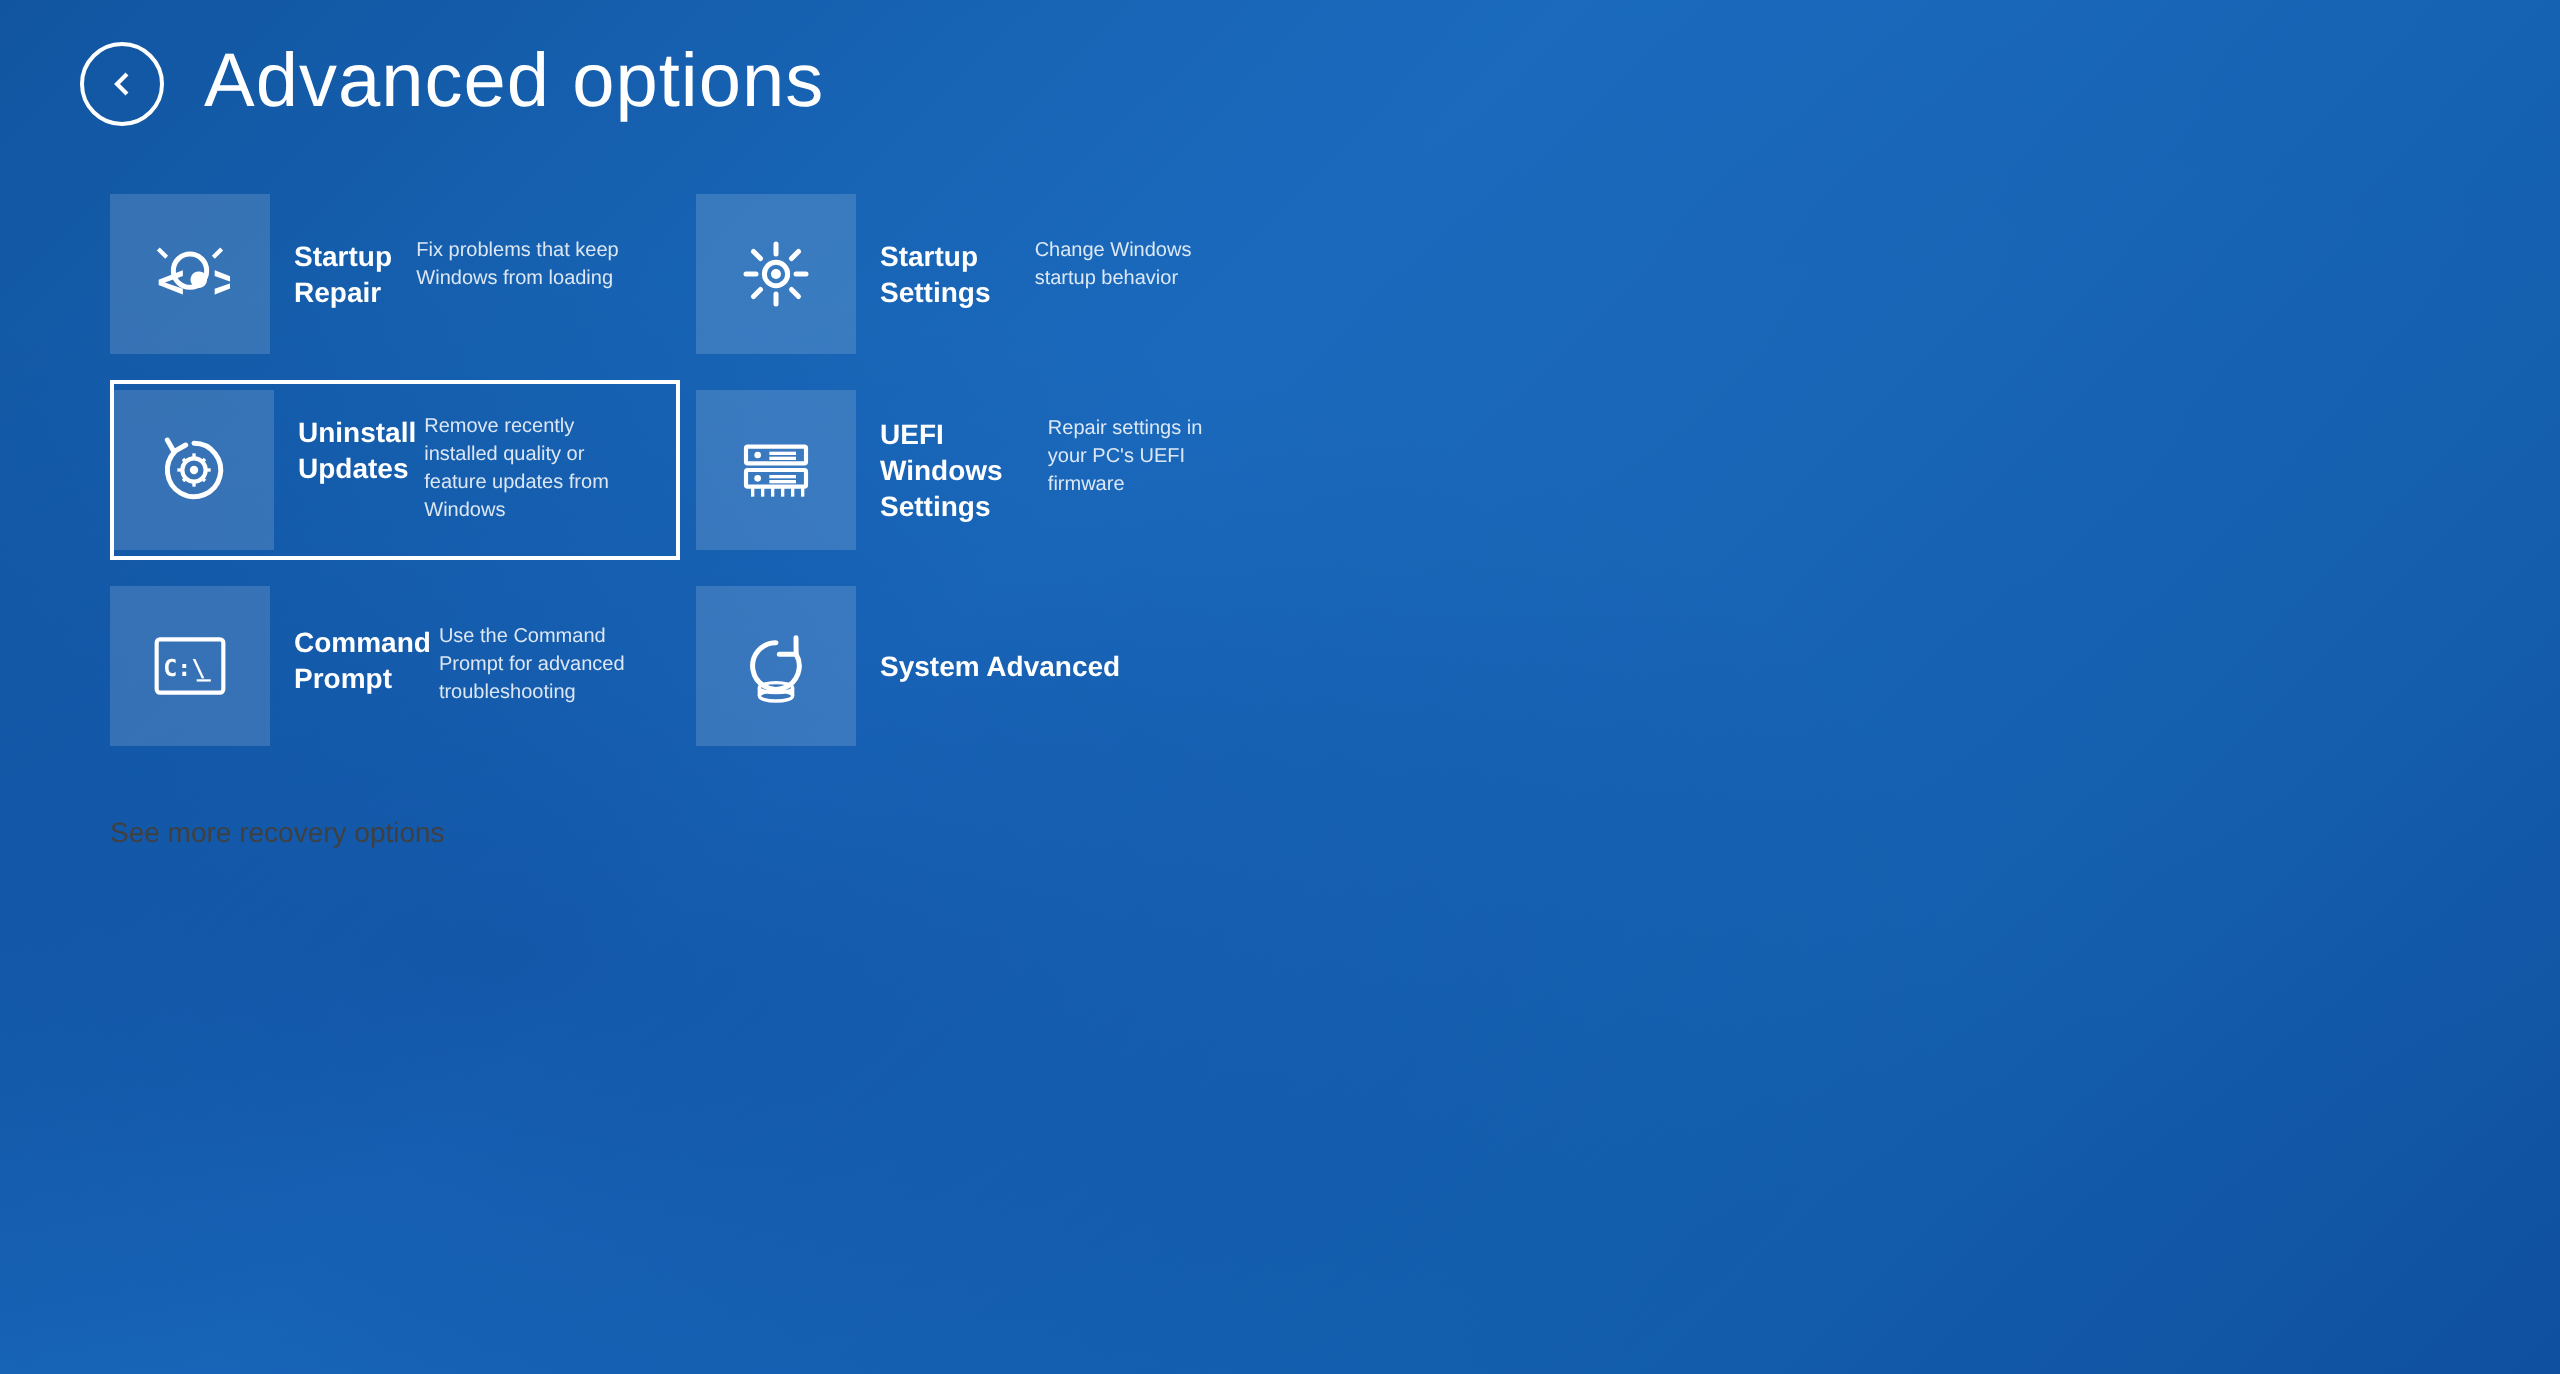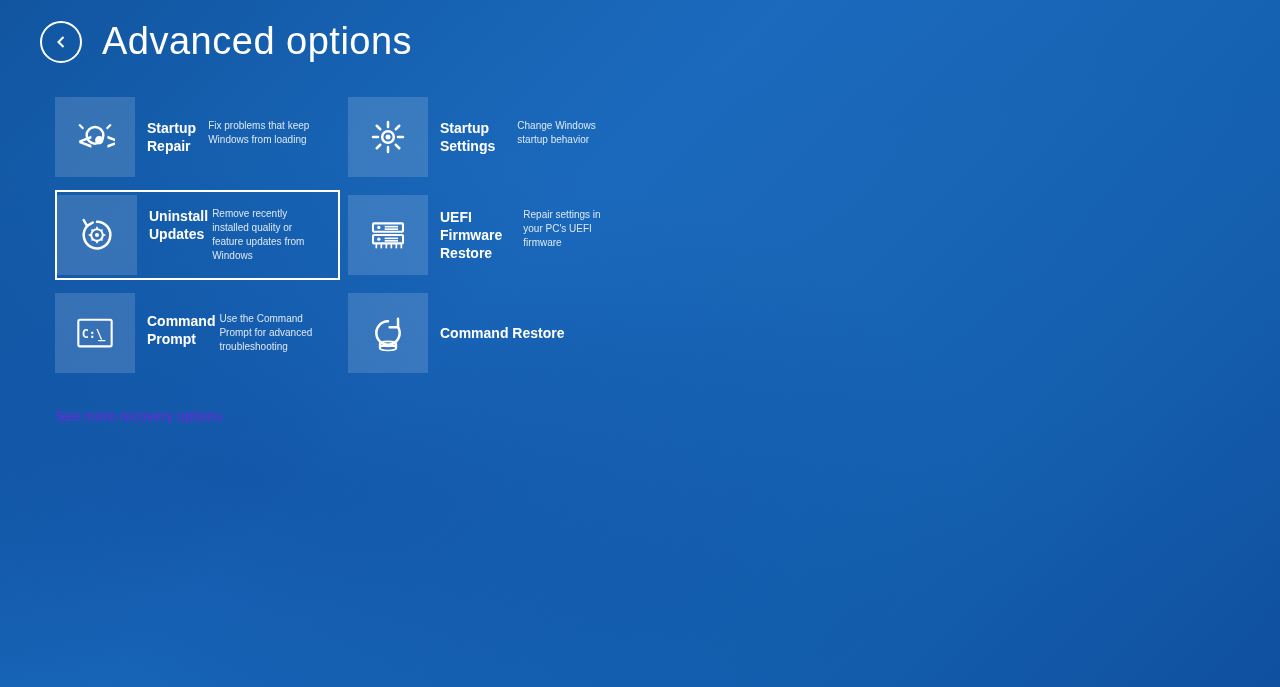--- a/index.html
+++ b/index.html
@@ -121,21 +121,21 @@
       font-size: 10px;
       color: rgba(255,255,255,0.85);
       line-height: 1.4;
     }
 
     
     .see-more {
       margin-top: 30px;
       margin-left: 15px;
       font-size: 14px;
-      color: #6d28d9;
+      color: #404040;
       cursor: pointer;
       text-decoration: none;
       display: inline-block;
     }
 
     
     
     
     
     
@@ -237,21 +237,21 @@
 
           <line x1="10" y1="34" x2="10" y2="40" stroke="white" stroke-width="2"></line>
           <line x1="16" y1="34" x2="16" y2="40" stroke="white" stroke-width="2"></line>
           <line x1="22" y1="34" x2="22" y2="40" stroke="white" stroke-width="2"></line>
           <line x1="28" y1="34" x2="28" y2="40" stroke="white" stroke-width="2"></line>
           <line x1="34" y1="34" x2="34" y2="40" stroke="white" stroke-width="2"></line>
           <line x1="40" y1="34" x2="40" y2="40" stroke="white" stroke-width="2"></line>
         </svg>
       </div>
       <div class="option-text">
-        <span class="option-title">UEFI Firmware Restore</span>
+        <span class="option-title">UEFI Windows Settings</span>
         <span class="option-desc">Repair settings in your PC's UEFI firmware</span>
       </div>
     </div>
 
     <div class="option-card">
       <div class="icon-box">
         <svg viewBox="0 0 48 48">
           <rect x="4" y="8" width="40" height="32" rx="2" fill="none" stroke="white" stroke-width="2.5"></rect>
           <text x="8" y="30" font-size="14" fill="white" font-family="monospace" font-weight="bold">C:\</text>
           <text x="28" y="30" font-size="14" fill="white" font-family="monospace" font-weight="bold">_</text>
@@ -270,21 +270,21 @@
           <path d="M24 10 a14 14 0 1 0 12.1 7" fill="none" stroke="white" stroke-width="3" stroke-linecap="round"></path>
           <polyline points="36 7 36.1 17 26 17" fill="none" stroke="white" stroke-width="3" stroke-linecap="round" stroke-linejoin="round"></polyline>
 
           <ellipse cx="24" cy="37" rx="10" ry="3" fill="none" stroke="white" stroke-width="2"></ellipse>
           <line x1="14" y1="37" x2="14" y2="42" stroke="white" stroke-width="2"></line>
           <line x1="34" y1="37" x2="34" y2="42" stroke="white" stroke-width="2"></line>
           <ellipse cx="24" cy="42" rx="10" ry="3" fill="none" stroke="white" stroke-width="2"></ellipse>
         </svg>
       </div>
       <div class="option-text">
-        <span class="option-title">Command Restore</span>
+        <span class="option-title">System Advanced</span>
       </div>
     </div>
 
   </div>
 
   
   <a class="see-more">See more recovery options</a>
 
 </div>
 

